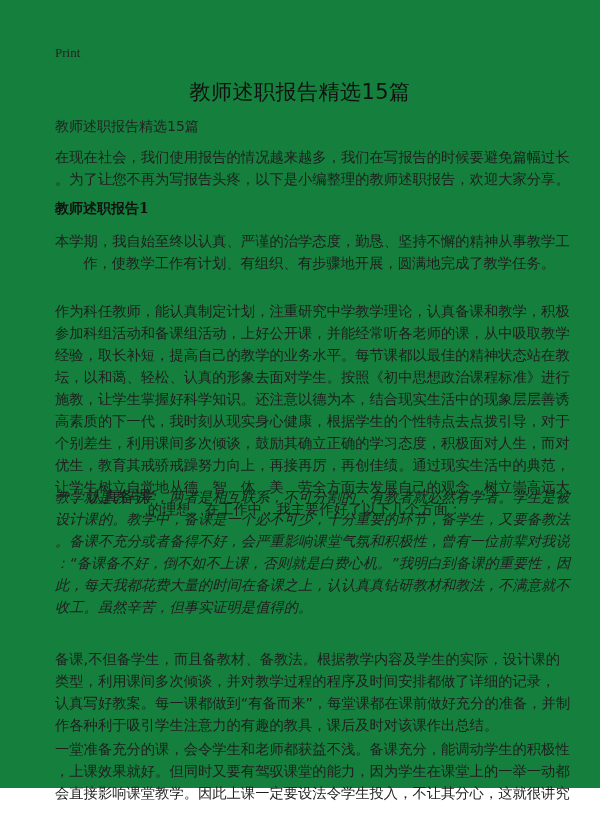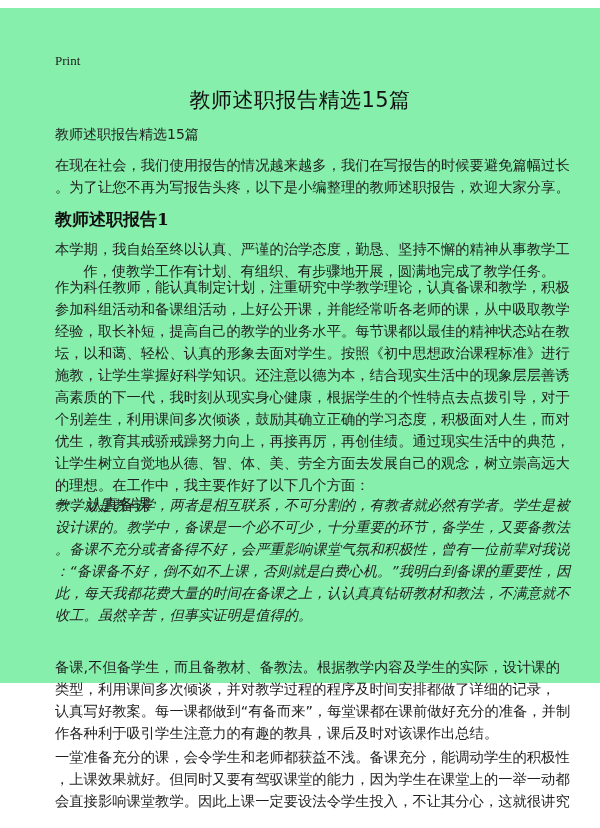--- a/index.html
+++ b/index.html
@@ -1,26 +1,26 @@
 <!DOCTYPE html>
 <html><head>
 <meta charset="utf-8">
 <style>
   html, body { margin: 0; padding: 0; background: #ffffff; }
   body { width: 600px; height: 828px; overflow: hidden; position: relative;
          font-family: "DejaVu Sans", "Liberation Sans", sans-serif; color: #1a1a1a; }
-  .page { position: absolute; left: 0; top: 0; width: 600px; height: 675px; background: #86efac; margin-top: 8px; }
+  .page { position: absolute; left: 0; top: 0; width: 600px; height: 788px; background: #15803d; }
   .print { position: absolute; left: 55px; top: 45px; font-family: "Liberation Serif", "DejaVu Serif", serif;
            font-size: 13px; color: #222; }
   .title { position: absolute; left: 0; top: 78px; width: 600px; text-align: center;
            font-size: 21px; color: #111; letter-spacing: 0.5px; }
   .subtitle { position: absolute; left: 55px; top: 118px; font-size: 14px; color: #222; }
   .block { position: absolute; left: 55px; width: 500px; }
   .line { display: block; white-space: nowrap; font-size: 14.3px; line-height: 22px; height: 22px; color: #1e1e1e; }
-  .h2 { position: absolute; left: 55px; font-size: 17px; font-weight: bold; color: #111;
+  .h2 { position: absolute; left: 55px; font-size: 14px; font-weight: bold; color: #111;
         font-family: "DejaVu Serif", "Liberation Serif", serif; }
   .h3 { position: absolute; left: 55px; font-size: 16px; color: #1e1e1e; }
 </style>
 </head>
 <body>
 
 <div class="page">
 
   <div class="print">Print</div>
 
@@ -33,21 +33,21 @@
     <span class="line">。为了让您不再为写报告头疼，以下是小编整理的教师述职报告，欢迎大家分享。</span>
   </div>
 
   <div class="h2" style="top:200px;">教师述职报告1</div>
 
   <div class="block" style="top:230px;text-align:right;">
     <span class="line">本学期，我自始至终以认真、严谨的治学态度，勤恳、坚持不懈的精神从事教学工</span>
     <span class="line">作，使教学工作有计划、有组织、有步骤地开展，圆满地完成了教学任务。</span>
   </div>
 
-  <div class="block" style="top:268px;">
+  <div class="block" style="top:300px;text-align:center;">
     <span class="line">作为科任教师，能认真制定计划，注重研究中学教学理论，认真备课和教学，积极</span>
     <span class="line">参加科组活动和备课组活动，上好公开课，并能经常听各老师的课，从中吸取教学</span>
     <span class="line">经验，取长补短，提高自己的教学的业务水平。每节课都以最佳的精神状态站在教</span>
     <span class="line">坛，以和蔼、轻松、认真的形象去面对学生。按照《初中思想政治课程标准》进行</span>
     <span class="line">施教，让学生掌握好科学知识。还注意以德为本，结合现实生活中的现象层层善诱</span>
     <span class="line">高素质的下一代，我时刻从现实身心健康，根据学生的个性特点去点拨引导，对于</span>
     <span class="line">个别差生，利用课间多次倾谈，鼓励其确立正确的学习态度，积极面对人生，而对</span>
     <span class="line">优生，教育其戒骄戒躁努力向上，再接再厉，再创佳绩。通过现实生活中的典范，</span>
     <span class="line">让学生树立自觉地从德、智、体、美、劳全方面去发展自己的观念，树立崇高远大</span>
     <span class="line">的理想。在工作中，我主要作好了以下几个方面：</span>

